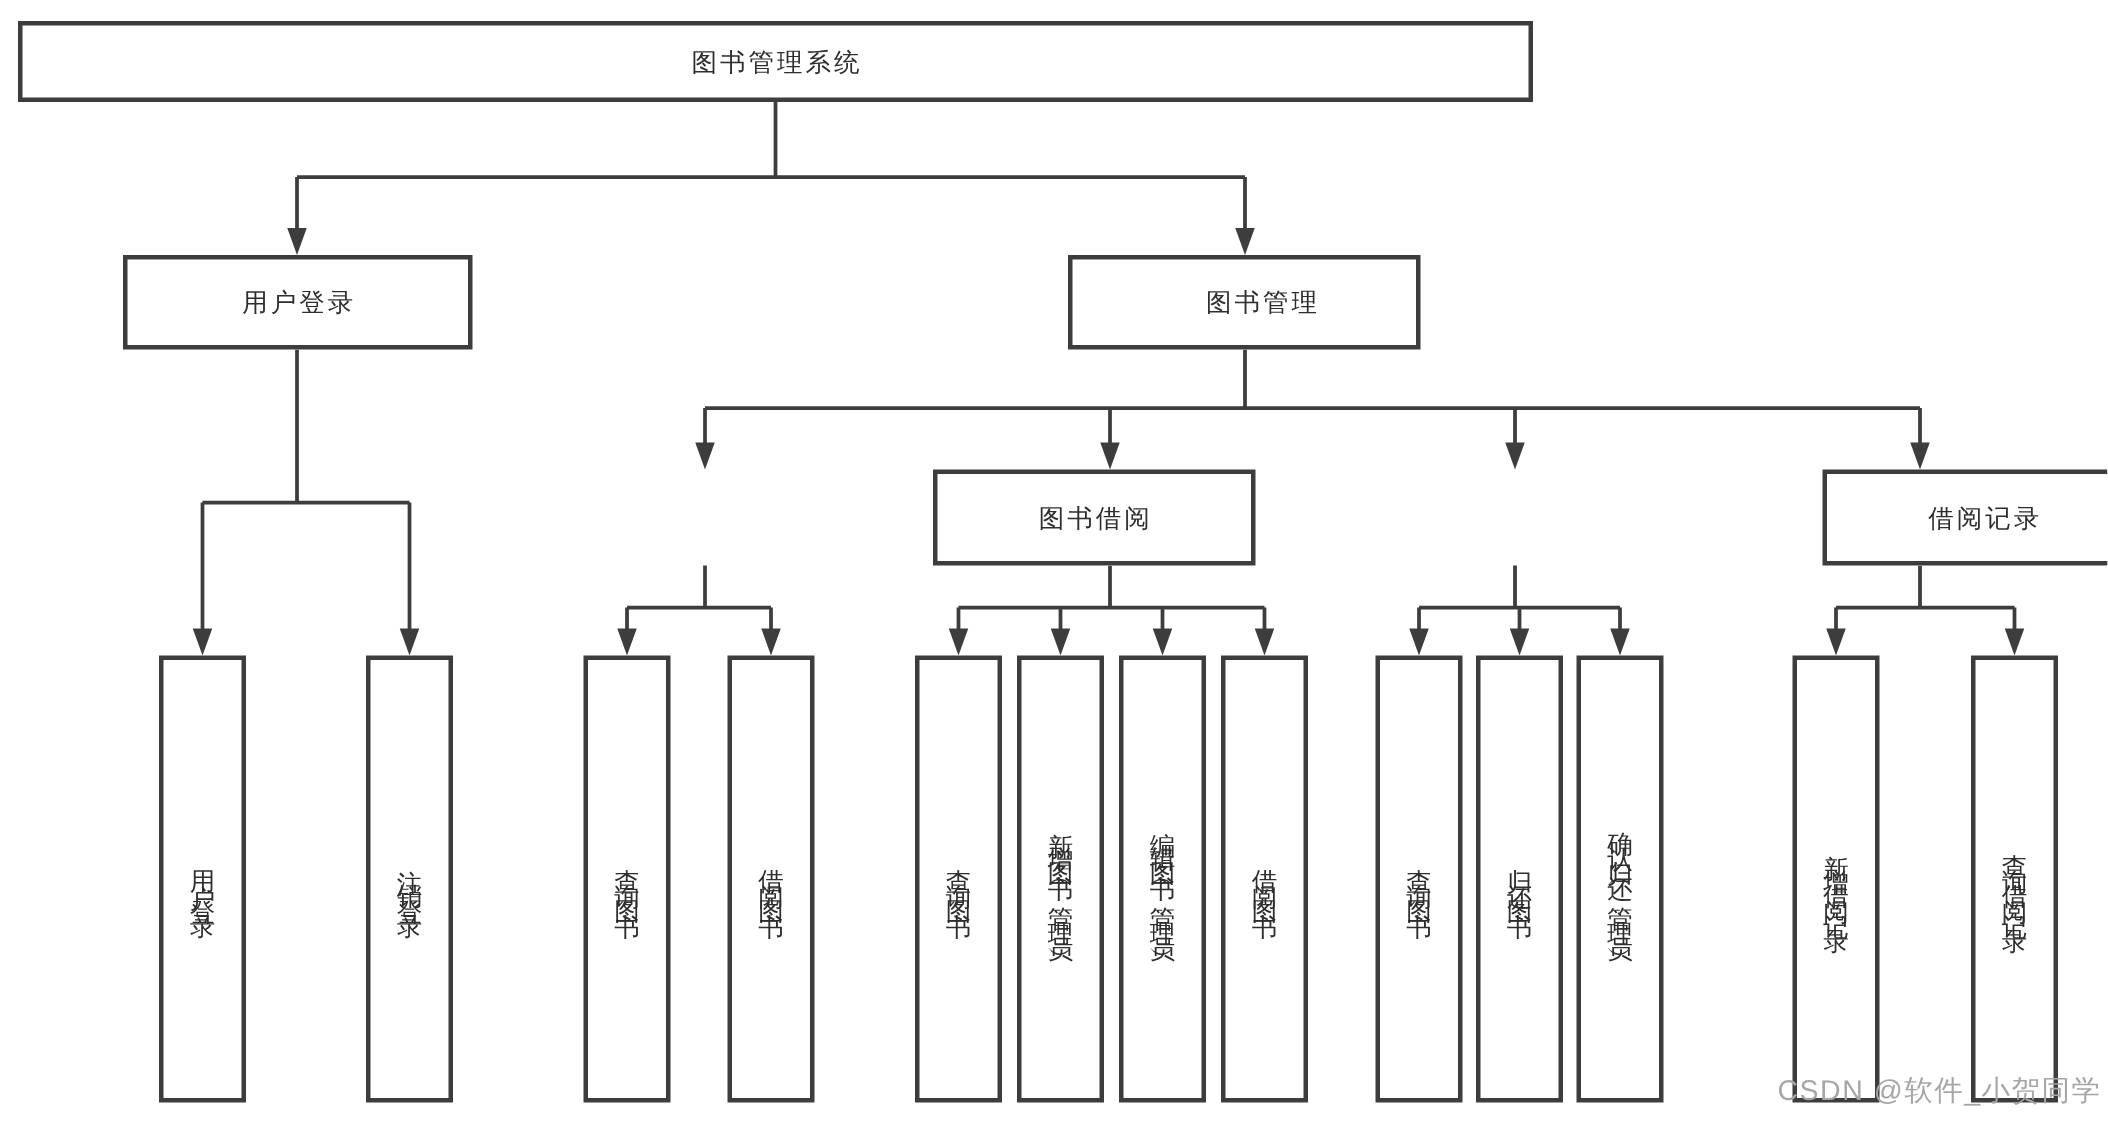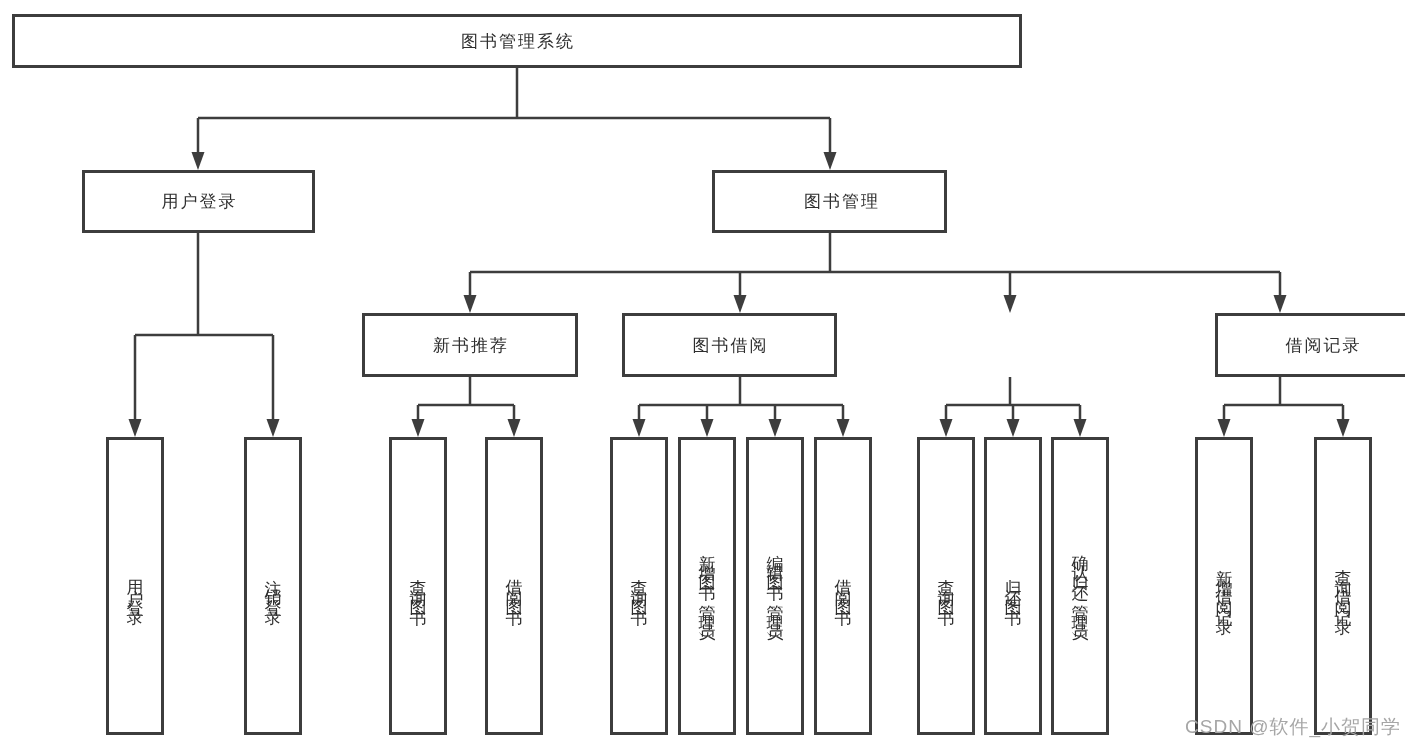--- a/index.html
+++ b/index.html
@@ -113,23 +113,20 @@
     <span>图书管理系统</span>
   </div>
 
   <div class="box h lvl2" style="left:82px; width:233px;">
     <span>用户登录</span>
   </div>
   <div class="box h lvl2" style="left:712px; width:235px;padding-left:23px;">
     <span>图书管理</span>
   </div>
 
-  <div class="box h lvl3" style="left:362px; width:216px;">
-    <span>新书推荐</span>
-  </div>
   <div class="box h lvl3" style="left:622px; width:215px;">
     <span>图书借阅</span>
   </div>
   <div class="box h lvl3" style="left:1215px; width:215px;">
     <span>借阅记录</span>
   </div>
 
   <div class="box v lvl4" style="left:106px;">
     <span>用户登录</span>
   </div>

